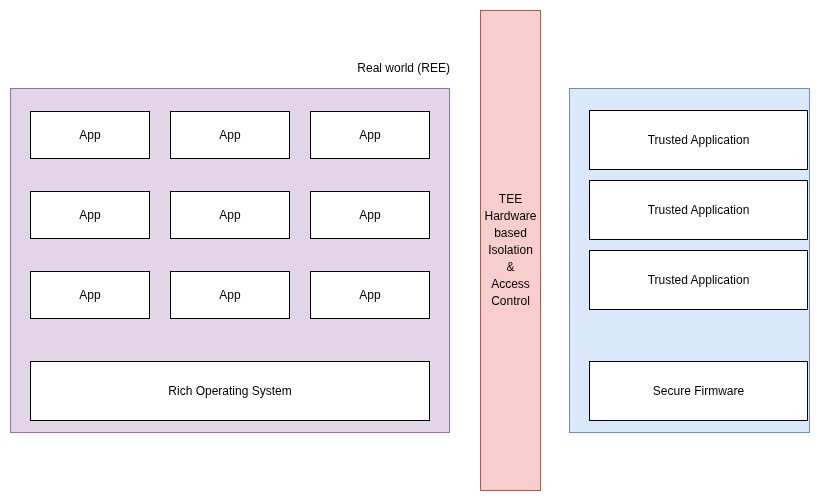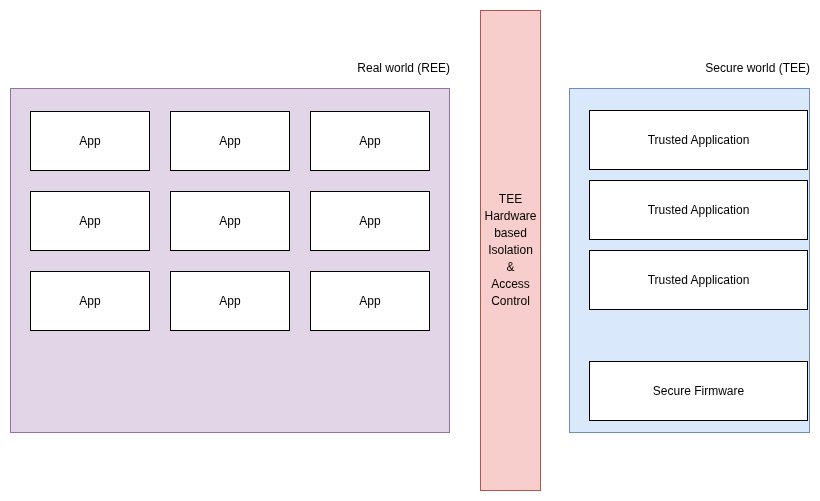--- a/index.html
+++ b/index.html
@@ -59,21 +59,21 @@
     display: flex;
     align-items: center;
     justify-content: center;
     font-size: 12px;
     color: #000000;
     text-align: center;
     line-height: 14px;
   }
 
   
-  .app-box { width: 120px; height: 60px; }
+  .app-box { width: 120px; height: 48px; }
   .app-c0 { left: 30px; }
   .app-c1 { left: 170px; }
   .app-c2 { left: 310px; }
   .app-r0 { top: 111px; }
   .app-r1 { top: 191px; }
   .app-r2 { top: 271px; }
 
   #rich-os {
     left: 30px;
     top: 361px;
@@ -123,32 +123,32 @@
   <div class="node app-box app-c0 app-r0">App</div>
   <div class="node app-box app-c1 app-r0">App</div>
   <div class="node app-box app-c2 app-r0">App</div>
   <div class="node app-box app-c0 app-r1">App</div>
   <div class="node app-box app-c1 app-r1">App</div>
   <div class="node app-box app-c2 app-r1">App</div>
   <div class="node app-box app-c0 app-r2">App</div>
   <div class="node app-box app-c1 app-r2">App</div>
   <div class="node app-box app-c2 app-r2">App</div>
 
+  <div class="node" id="rich-os">Rich Operating System</div>
 
   <div id="isolation-bar">
     <div class="bar-label">TEE
 Hardware
 based
 Isolation
 &amp;
 Access
 Control</div>
   </div>
 
-  <div class="zone-title" id="tee-title">Secure world (TEE)</div>
 
   <div class="zone" id="tee-zone"></div>
 
   <div class="node tee-box" id="ta-0">Trusted Application</div>
   <div class="node tee-box" id="ta-1">Trusted Application</div>
   <div class="node tee-box" id="ta-2">Trusted Application</div>
   <div class="node tee-box" id="secure-fw">Secure Firmware</div>
 
 </div>
 

